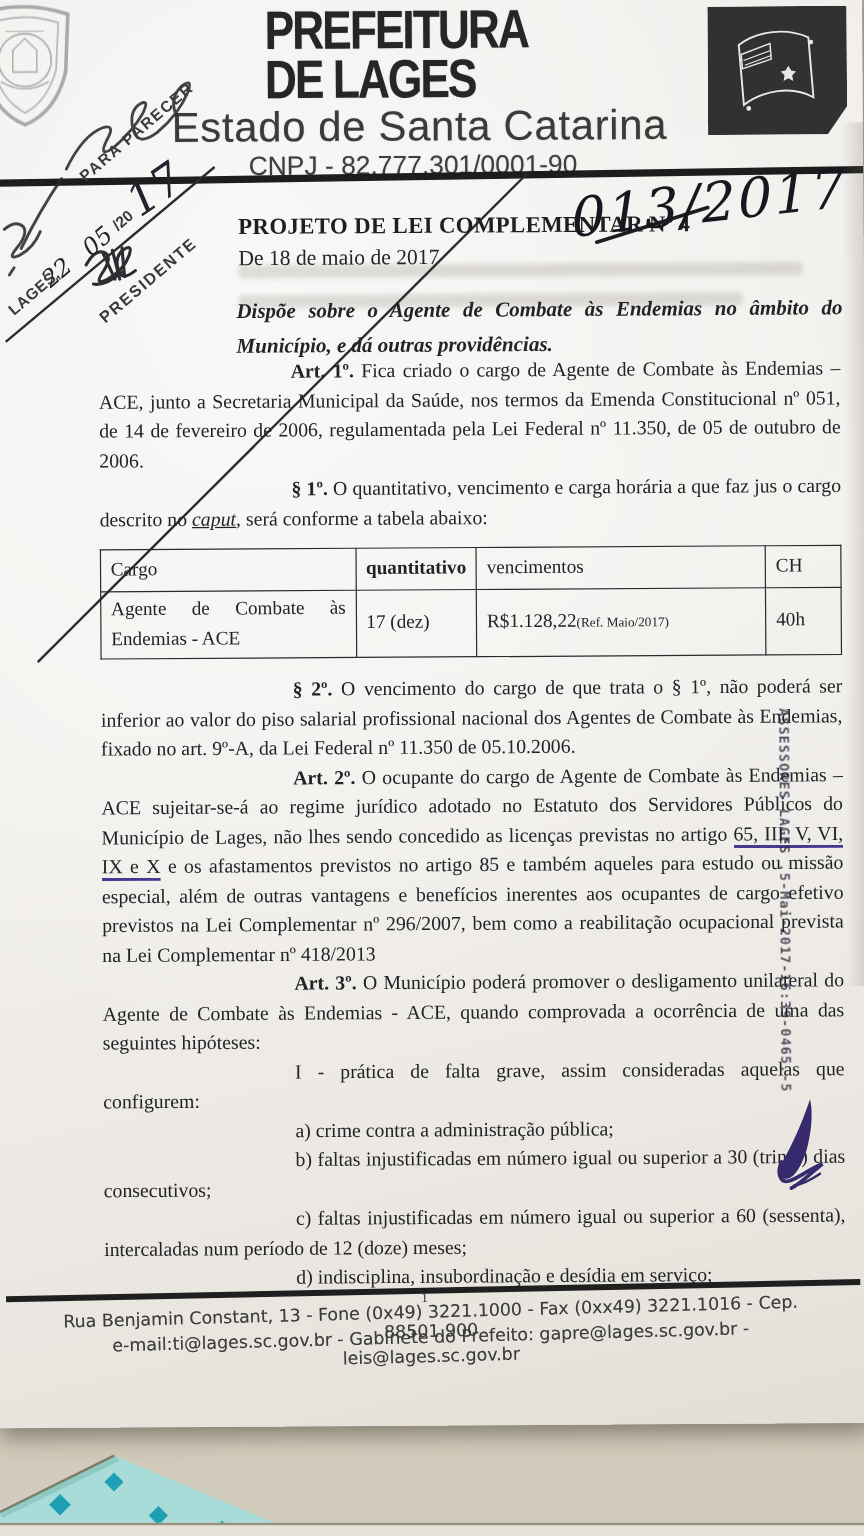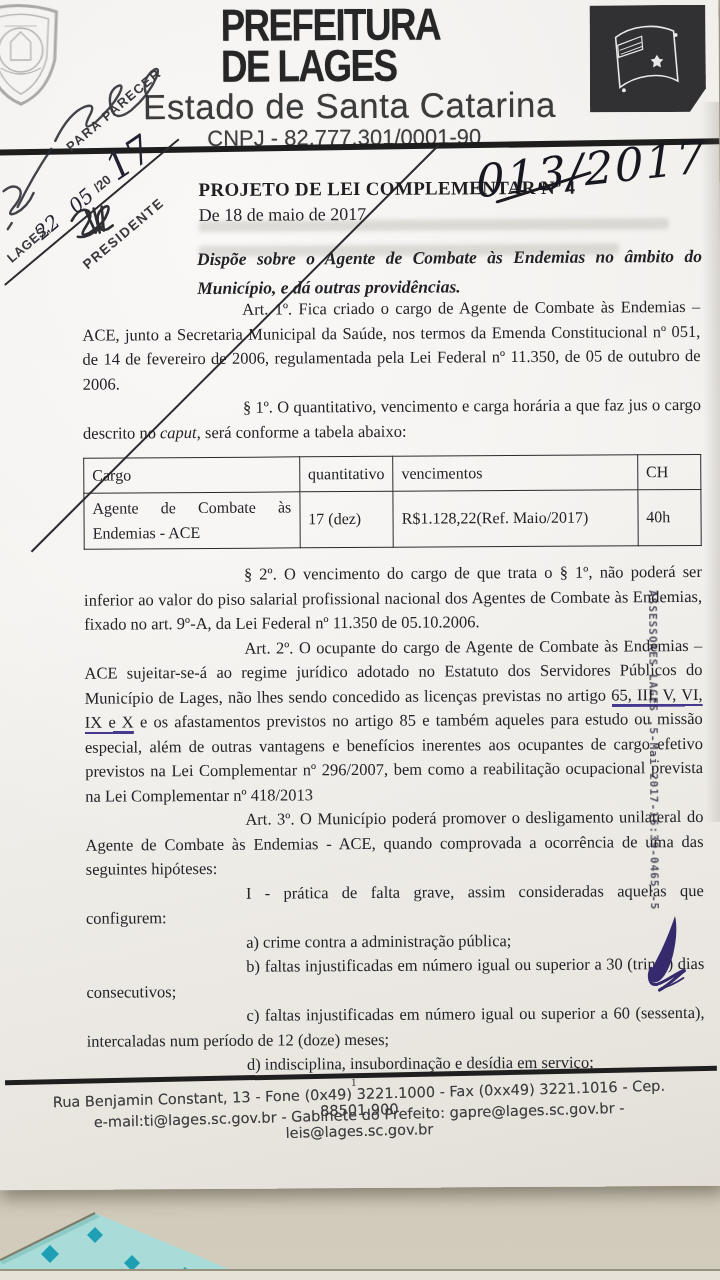--- a/index.html
+++ b/index.html
@@ -49,28 +49,28 @@
   .date-line{font-size:18px;color:#26262a;}
   .hand-number{position:absolute;left:482px;top:150px;font-family:"DejaVu Serif",serif;
     font-style:italic;font-size:45px;letter-spacing:2px;color:#17171f;
     transform:rotate(-6deg) skewX(-4deg);white-space:nowrap;}
   
   .ementa{position:absolute;left:203px;top:250px;width:505px;font-style:italic;font-weight:600;
     font-size:17.5px;line-height:29px;color:#232327;text-align:justify;}
   .content{position:absolute;left:88px;top:303px;width:618px;font-size:16.5px;line-height:24.5px;
     color:#232327;text-align:justify;}
   .content p{margin:0;text-indent:160px;}
-  b.lbl{font-weight:normal;}
-  .caput{font-style:italic;}
+  b.lbl{font-weight:bold;}
+  .caput{font-style:italic;text-decoration:underline;}
   .pen-underline{box-shadow:0 2.5px 0 0 #453a8d;display:inline;}
   table.salary{border-collapse:collapse;width:100%;margin:12px 0 14px 0;font-size:16px;}
   table.salary td{border:1.6px solid #2b2b2e;padding:3px 8px;vertical-align:middle;color:#232327;}
   table.salary tr.hd td{height:28px;}
   table.salary tr.dt td{height:40px;}
-  .ref{font-size:16px;}
+  .ref{font-size:11px;}
   
   .sidestamp{position:absolute;left:650px;top:598px;height:345px;writing-mode:vertical-rl;
     font-family:"DejaVu Sans Mono",monospace;font-size:11px;font-weight:bold;letter-spacing:1px;
     color:rgba(38,34,58,.78);filter:blur(.4px);white-space:nowrap;}
   .inkmark{position:absolute;left:643px;top:922px;}
   
   .frule{position:absolute;left:6px;top:1079px;width:712px;height:5px;background:#1f1f20;
     transform:rotate(-0.8deg);}
   .pageno{position:absolute;left:352px;top:1082px;font-size:11px;color:#333;}
   .f1,.f2{position:absolute;left:30px;width:660px;text-align:center;
@@ -167,21 +167,21 @@
 
     <div class="content">
       <p><b class="lbl">Art. 1º.</b><span> Fica criado o cargo de Agente de Combate às Endemias – ACE, junto a Secretaria Municipal da Saúde, nos termos da Emenda Constitucional nº 051, de 14 de fevereiro de 2006, regulamentada pela Lei Federal nº 11.350, de 05 de outubro de 2006.</span></p>
 
       <p><b class="lbl">§ 1º.</b><span> O quantitativo, vencimento e carga horária a que faz jus o cargo descrito no </span><span class="caput">caput</span><span>, será conforme a tabela abaixo:</span></p>
 
       <table class="salary">
         <tbody>
           <tr class="hd">
             <td style="width:36.5%;">Cargo</td>
-            <td style="width:12%;">quantitativo</td>
+            <td style="width:12%;font-weight:bold;">quantitativo</td>
             <td style="width:41%;">vencimentos</td>
             <td style="width:10.5%;">CH</td>
           </tr>
           <tr class="dt">
             <td>Agente de Combate às Endemias - ACE</td>
             <td>17 (dez)</td>
             <td><span>R$1.128,22</span><span class="ref">(Ref. Maio/2017)</span></td>
             <td>40h</td>
           </tr>
         </tbody>

